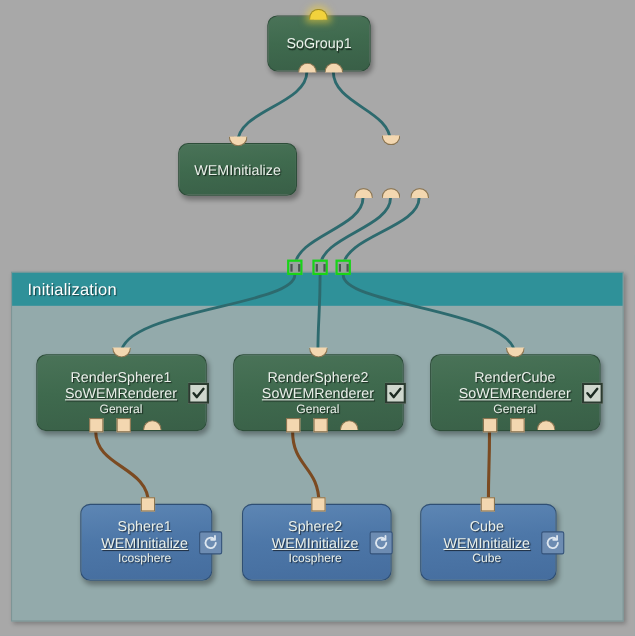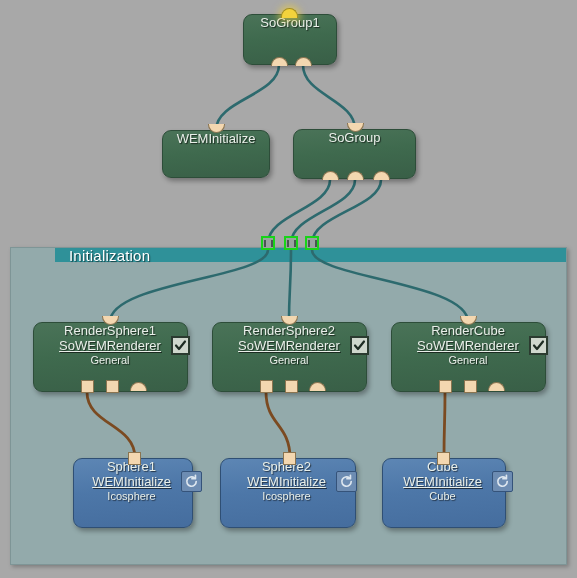--- a/index.html
+++ b/index.html
@@ -14,43 +14,42 @@
 
   
   .groupbox{
     position:absolute;
     background:#93aaab;
     border:1px solid #7e9596;
     box-shadow:2px 2px 4px rgba(0,0,0,.25);
     box-sizing:border-box;
   }
   .groupbox .gb-title{
-    position:absolute;left:0;top:0;right:0;height:14px;
+    position:absolute;left:0;top:0;right:0;height:30px;
     background:#2f9199;
     color:#ffffff;
     font-size:15px;
     display:flex;align-items:center;
     padding-left:14px;
     letter-spacing:.2px;
     text-shadow:1px 1px 1px rgba(0,0,0,.55);
     box-sizing:border-box;
-    margin-left:44px;
   }
 
   
   #wires{position:absolute;left:0;top:0;width:577px;height:578px;pointer-events:none;}
 
   
   .node{
     position:absolute;
     box-sizing:border-box;
     border-radius:9px;
     box-shadow:2px 3px 5px rgba(0,0,0,.33);
     display:flex;flex-direction:column;
-    align-items:center;
+    align-items:center;justify-content:center;
     color:#e9efe9;
     text-shadow:1px 1px 1px rgba(0,0,0,.6);
   }
   .node.green{
     background:linear-gradient(175deg,#4a7358 0%,#3f6a4e 45%,#395f47 100%);
     border:1px solid #2d4d39;
   }
   .node.blue{
     background:linear-gradient(175deg,#5d86b4 0%,#4d77a8 45%,#456d9e 100%);
     border:1px solid #2f4f74;
@@ -165,23 +164,20 @@
   </div>
   <div class="port gold" style="left:281px;top:8px;width:17px;height:10px;border-radius:9px 9px 0 0;border-bottom:none;"></div>
   <div class="port bot-round" style="left:271px;top:57px;"></div>
   <div class="port bot-round" style="left:295px;top:57px;"></div>
 
   <div class="node green simple" style="left:162px;top:130px;width:108px;height:48px;">
     <span>WEMInitialize</span>
   </div>
   <div class="port top-round" style="left:208px;top:124px;"></div>
 
-  <div class="node green simple" style="left:293px;top:129px;width:123px;height:50px;">
-    <span>SoGroup</span>
-  </div>
   <div class="port top-round" style="left:347px;top:123px;"></div>
   <div class="port bot-round" style="left:322px;top:171px;"></div>
   <div class="port bot-round" style="left:347px;top:171px;"></div>
   <div class="port bot-round" style="left:373px;top:171px;"></div>
 
   <div class="node green" style="left:33px;top:322px;width:155px;height:70px;">
     <div class="row">
       <div class="label-col">
         <span class="t1">RenderSphere1</span>
         <span class="t2">SoWEMRenderer</span>

